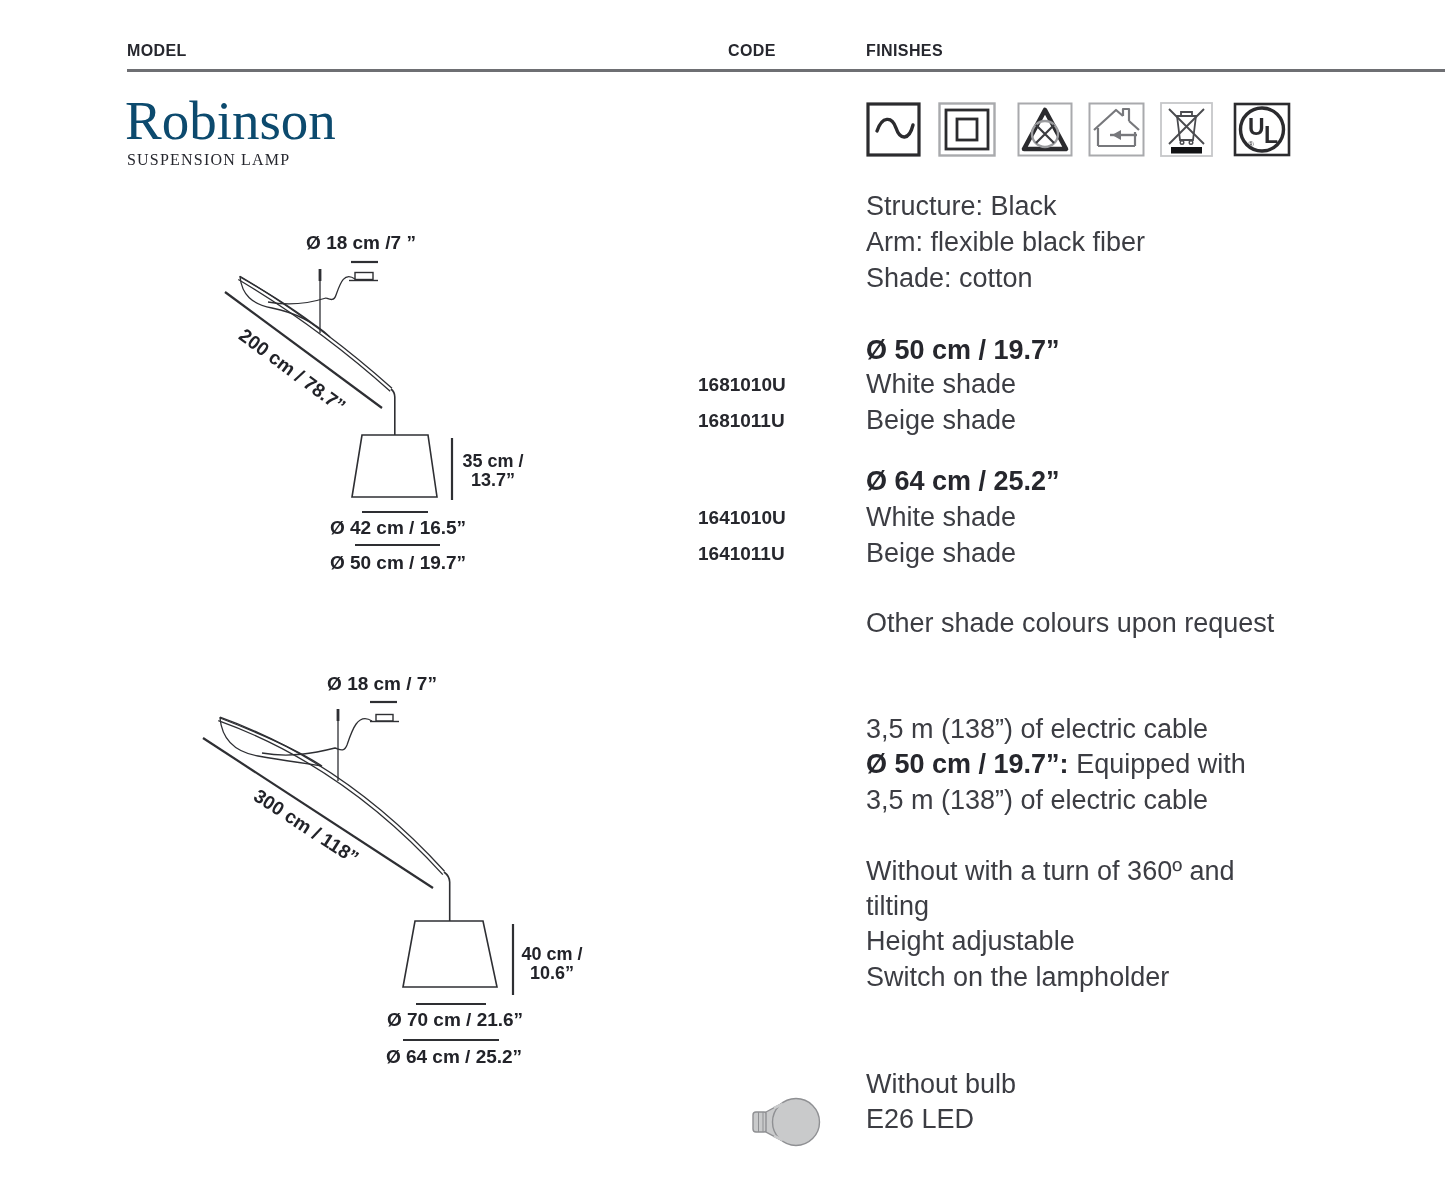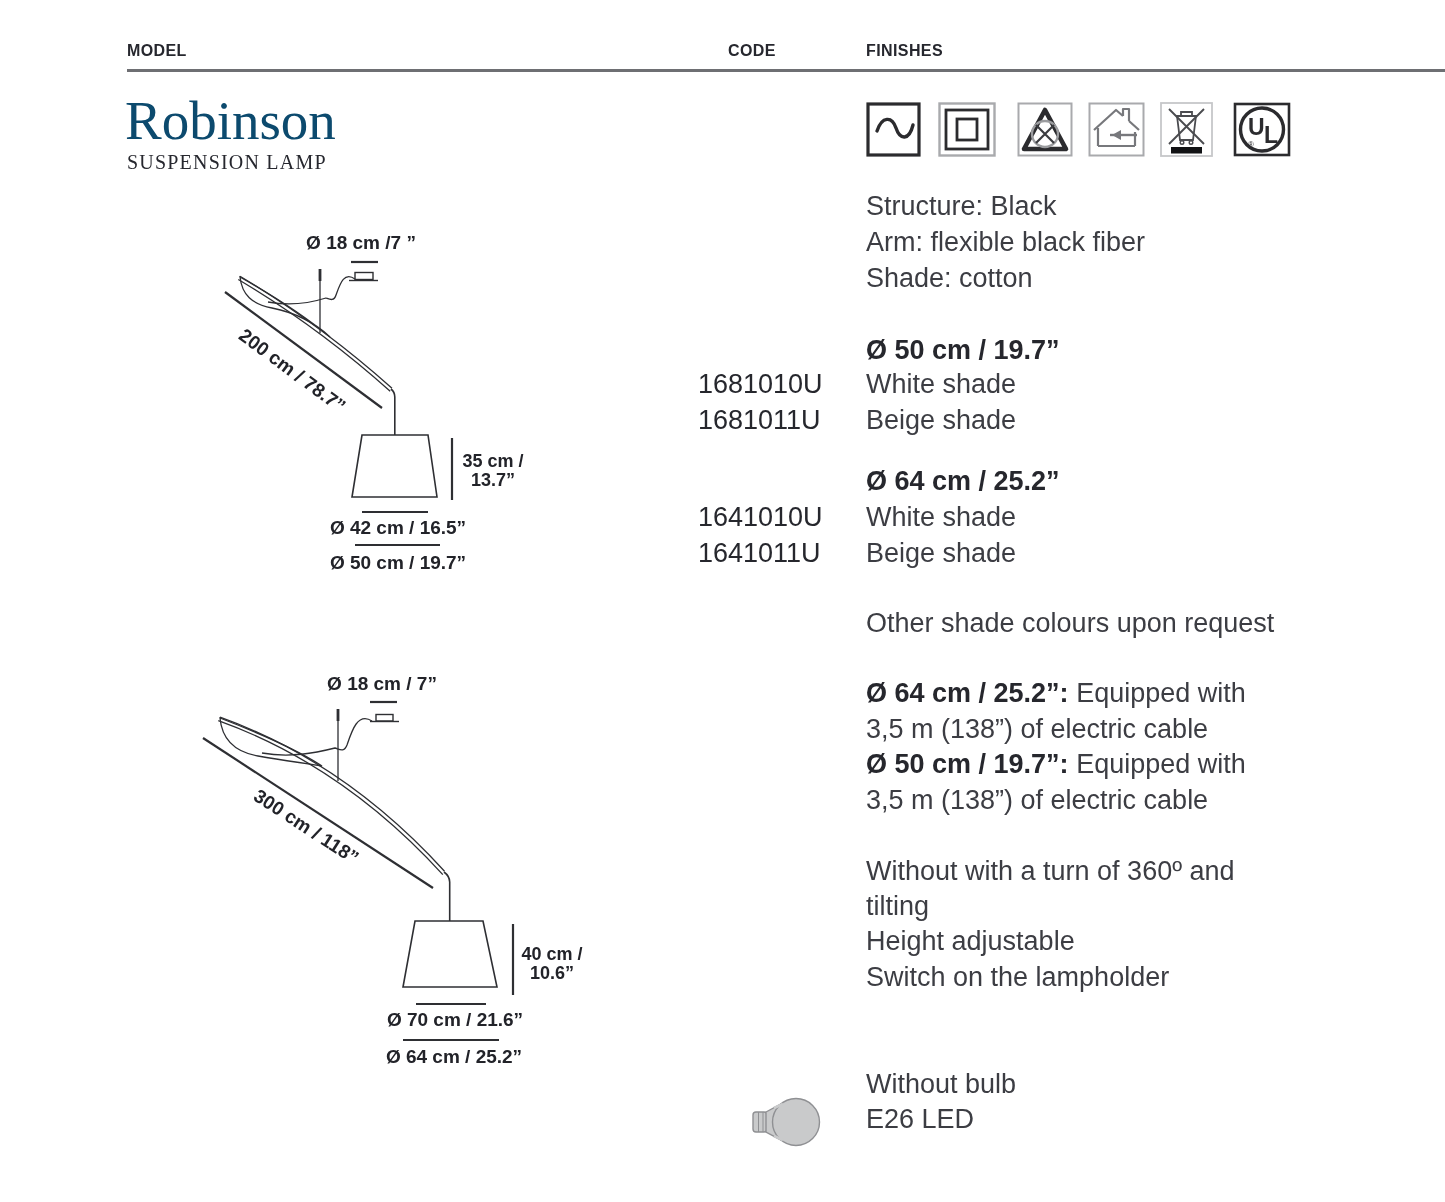--- a/index.html
+++ b/index.html
@@ -12,30 +12,30 @@
     letter-spacing:0.4px;white-space:nowrap;
   }
   .rule{position:absolute;left:127px;top:69px;width:1318px;height:3px;background:#6e6f73;}
   .product-name{
     position:absolute;left:125px;top:92px;
     font-family:"Liberation Serif", serif;font-size:55px;color:#0c4a6e;line-height:1.05;
     white-space:nowrap;
   }
   .product-type{
     position:absolute;left:127px;top:151px;
-    font-family:"Liberation Serif", serif;font-size:20px;color:#26272e;
+    font-family:"Liberation Serif", serif;font-size:16px;color:#26272e;
     letter-spacing:1.2px;white-space:nowrap;
   }
   .icon-row svg{position:absolute;top:102px;}
   .body-line{
     position:absolute;left:866px;font-size:27px;line-height:27px;white-space:nowrap;
     color:#3c3d43;
   }
   .code-cell{
-    position:absolute;left:698px;font-size:27px;line-height:27px;font-weight:normal;
+    position:absolute;left:698px;font-size:19px;line-height:27px;font-weight:bold;
     color:#26272d;white-space:nowrap;
   }
   .b, .bold-line{font-weight:bold;color:#26272d;}
   .bseg{font-weight:bold;color:#26272d;}
   .bseg:not(:empty)::after{content:" ";font-weight:normal;}
   .dlabel{
     position:absolute;font-size:19px;font-weight:bold;color:#222329;
     white-space:nowrap;line-height:22px;
   }
   .dlabel.center{text-align:center;}
@@ -116,21 +116,20 @@
   <div class="body-line" style="top:407px">Beige shade</div>
 
   <div class="body-line bold-line" style="top:468px">Ø 64 cm / 25.2”</div>
   <div class="code-cell" style="top:504px">1641010U</div>
   <div class="body-line" style="top:504px">White shade</div>
   <div class="code-cell" style="top:540px">1641011U</div>
   <div class="body-line" style="top:540px">Beige shade</div>
 
   <div class="body-line" style="top:610px">Other shade colours upon request</div>
 
-  <div class="body-line" style="top:680px"><span class="bseg">Ø 64 cm / 25.2”:</span><span>Equipped with</span></div>
   <div class="body-line" style="top:716px"><span class="bseg"></span><span>3,5 m (138”) of electric cable</span></div>
   <div class="body-line" style="top:751px"><span class="bseg">Ø 50 cm / 19.7”:</span><span>Equipped with</span></div>
   <div class="body-line" style="top:787px"><span class="bseg"></span><span>3,5 m (138”) of electric cable</span></div>
 
   <div class="body-line" style="top:858px">Without with a turn of 360º and</div>
   <div class="body-line" style="top:893px">tilting</div>
   <div class="body-line" style="top:928px">Height adjustable</div>
   <div class="body-line" style="top:964px">Switch on the lampholder</div>
 
   <div class="body-line" style="top:1071px">Without bulb</div>

